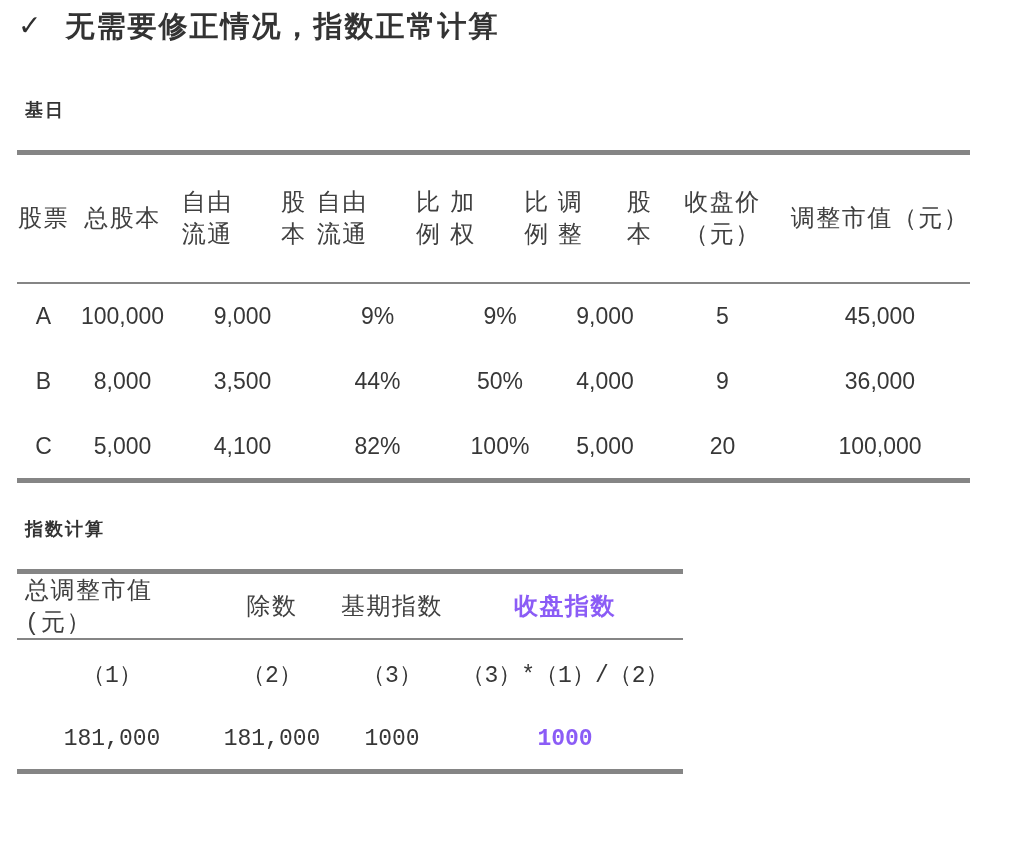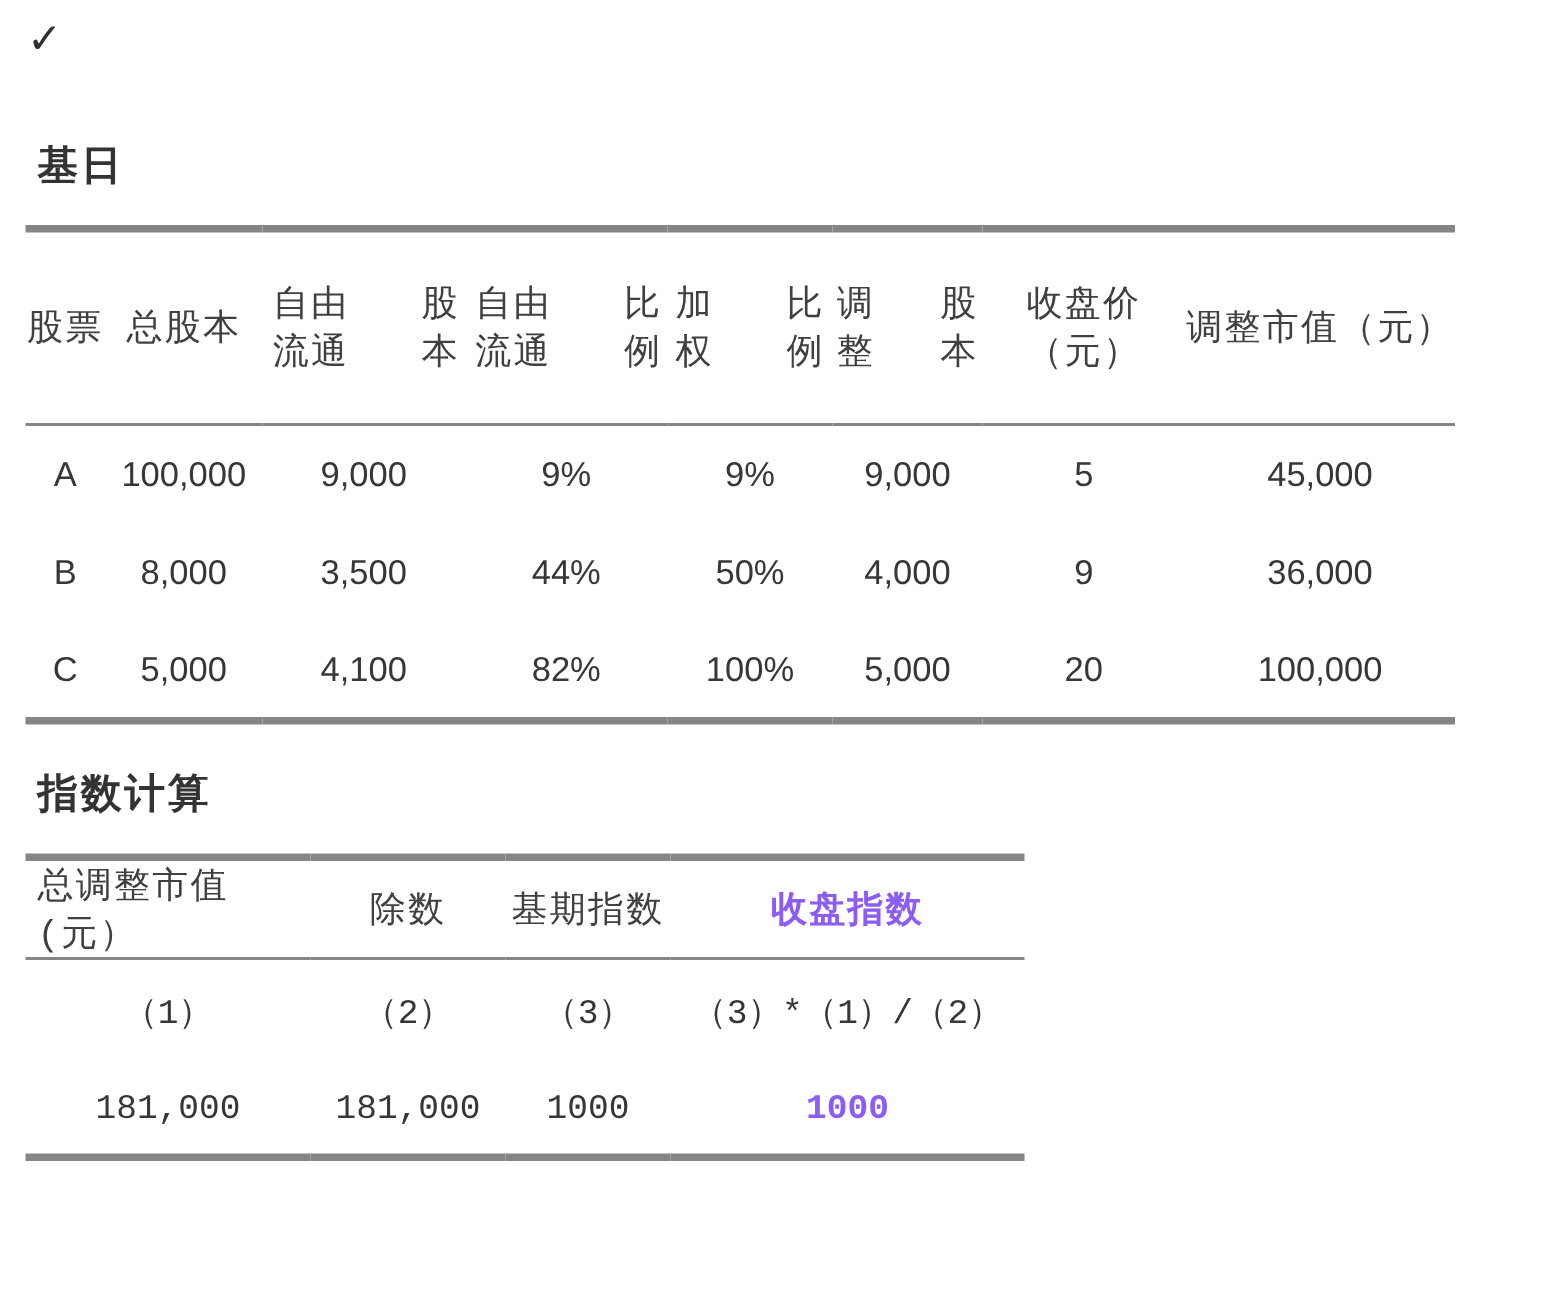--- a/index.html
+++ b/index.html
@@ -31,21 +31,21 @@
   .title-text {
     font-size: 29px;
     font-weight: bold;
     letter-spacing: 2px;
     line-height: 40px;
     color: #333333;
   }
 
   
   .section-heading {
-    font-size: 27px;
+    font-size: 18px;
     font-weight: bold;
     letter-spacing: 2px;
     color: #333333;
     margin: 0 0 0 25px;
     line-height: 36px;
   }
   .heading-base { margin-top: 44px; }
   .heading-calc { margin-top: 28px; }
 
   
@@ -97,20 +97,21 @@
   .t2 th.first { text-align: left; padding-left: 8px; }
   .bold { font-weight: bold; color: #8b5cf6; }
 </style>
 </head>
 <body>
 
 <div class="doc">
 
   <div class="title-row">
     <span class="check">✓</span>
+    <span class="title-text">无需要修正情况，指数正常计算</span>
   </div>
 
   <div class="section-heading heading-base">基日</div>
 
   <table class="t1">
     <colgroup>
       <col style="width:53px">
         <col style="width:105px">
         <col style="width:135px">
         <col style="width:135px">

